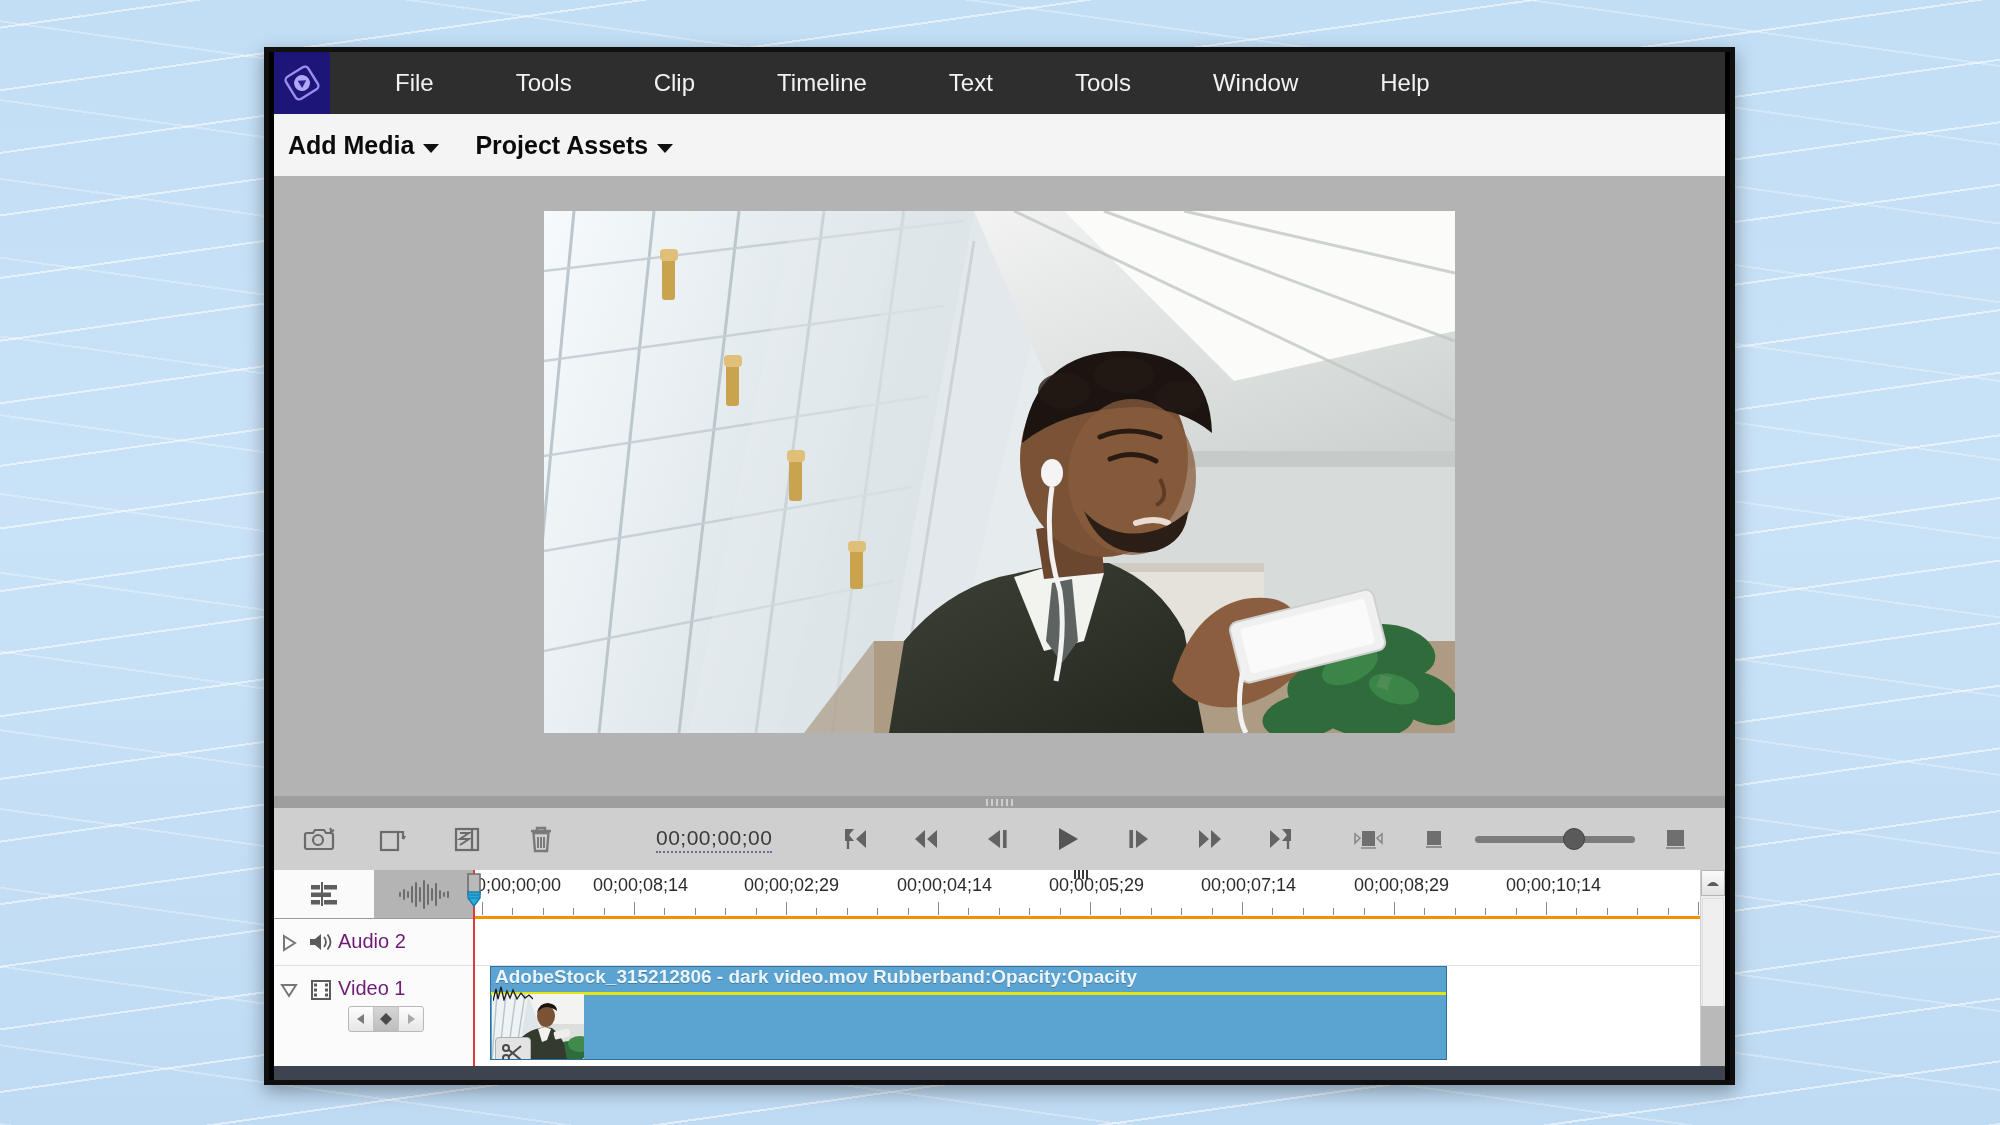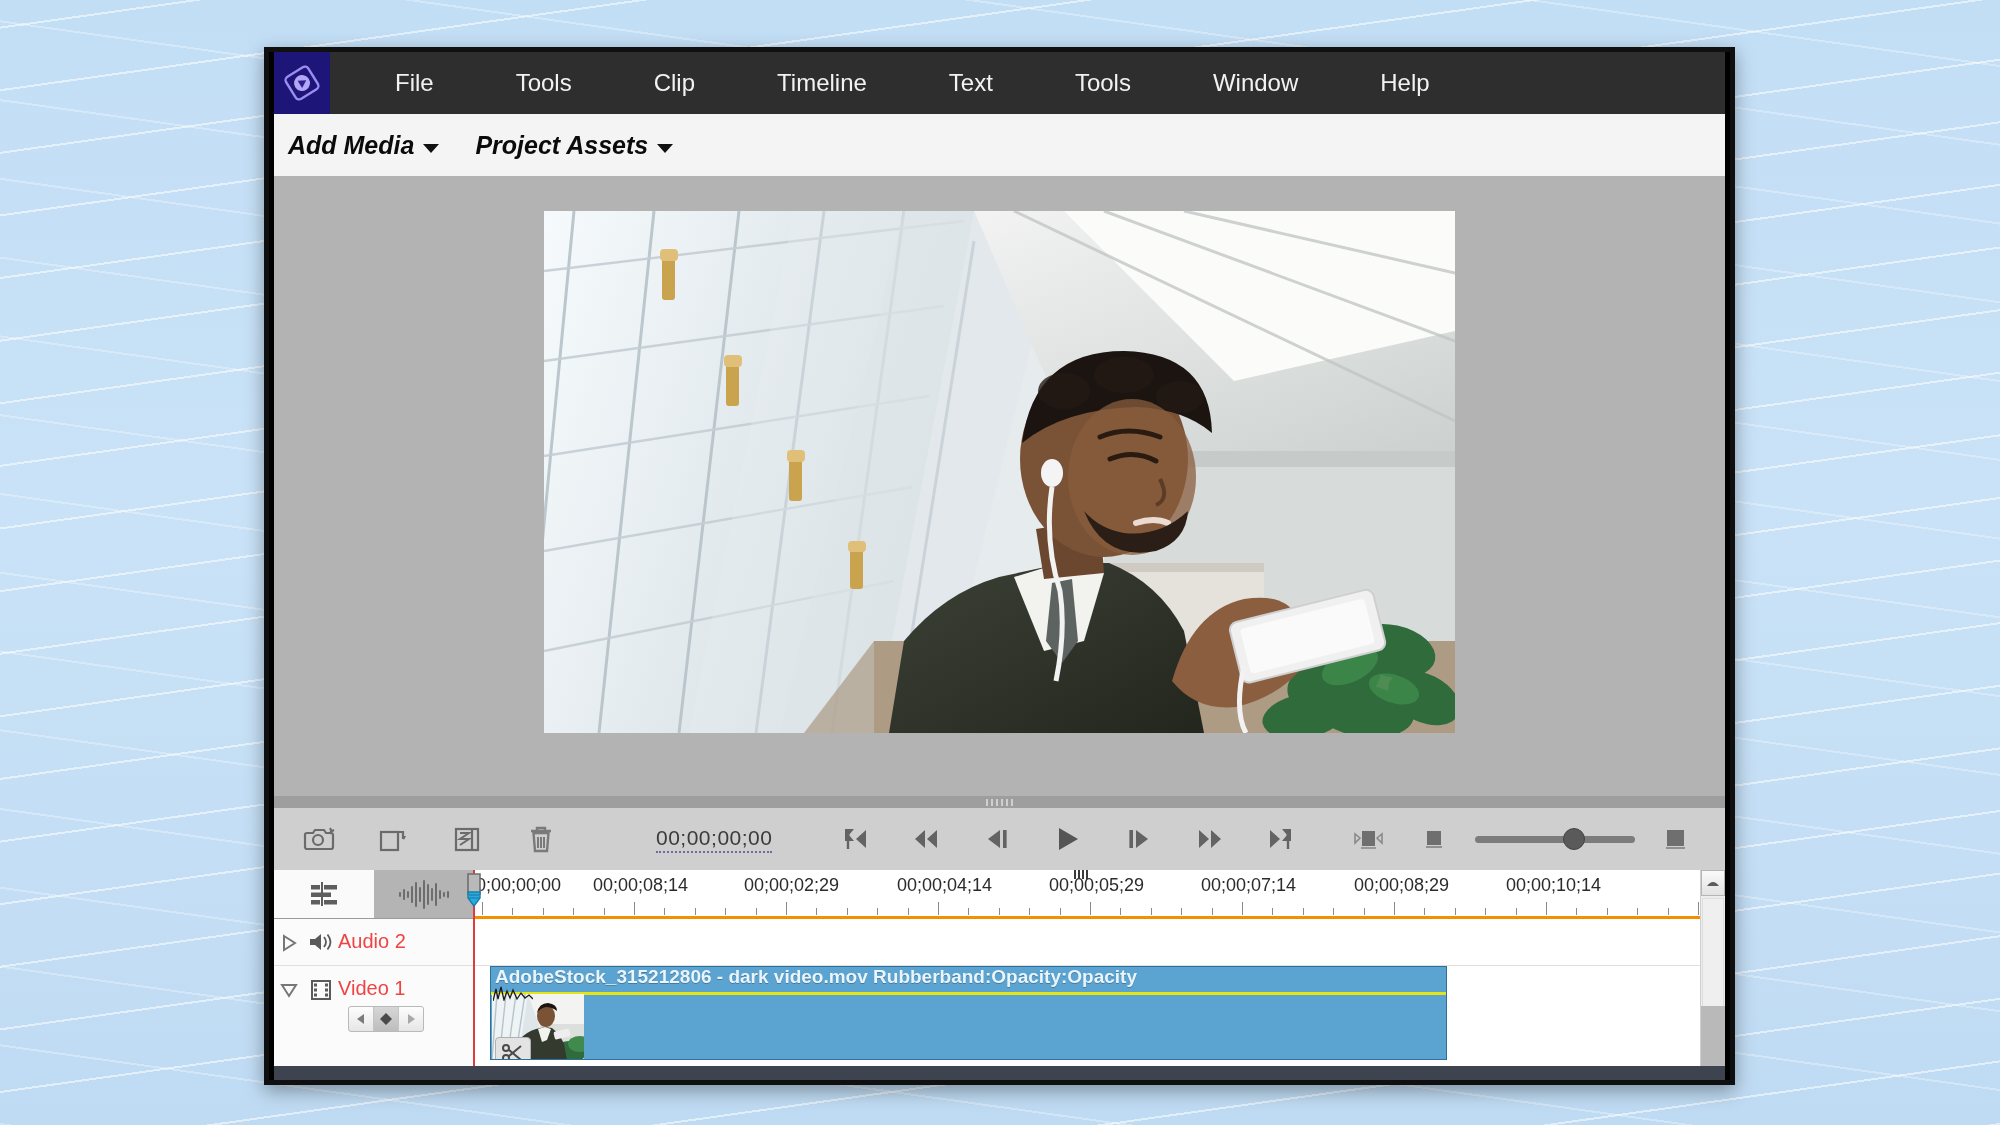--- a/index.html
+++ b/index.html
@@ -39,21 +39,21 @@
   #logo-tile svg{display:block}
   .menu-item{
     color:#f2f2f2;font-size:24px;font-weight:400;padding:4px 14px;margin:0 3px;
     cursor:default;white-space:nowrap;
   }
   .menu-item:first-of-type{margin-left:14px}
 
   
   #toolbar2{
     position:absolute;left:0;top:62px;right:0;height:62px;background:#f4f4f4;
-    display:flex;align-items:center;border-bottom:7px solid #a3a3a3;font-style:italic;
+    display:flex;align-items:center;border-bottom:7px solid #a3a3a3;
   }
   .tb-drop{
     font-size:25px;font-weight:bold;color:#0b0b0b;display:flex;align-items:center;gap:9px;
     white-space:nowrap;cursor:default;
   }
   #add-media{margin-left:14px}
   #project-assets{margin-left:36px}
   .caret{display:inline-block;width:0;height:0;border-left:8px solid transparent;border-right:8px solid transparent;border-top:9px solid #111;position:relative;top:3px}
   #mode-group{margin-left:auto;display:flex;align-items:stretch;height:100%;}
   .mode-btn{
@@ -113,21 +113,21 @@
   #marker-clip{position:absolute;top:0;display:flex;gap:2px}
   #marker-clip i{display:block;width:2px;height:9px;background:#3a3a3a}
   #orange-line{position:absolute;left:200px;right:24px;top:46px;height:3px;background:#f29100}
 
   
   #tl-body{position:absolute;left:0;top:49px;right:0;bottom:0;}
   .track-row{position:relative;border-bottom:1px solid #e0e0e0;}
   .track-head{position:absolute;left:0;top:0;width:200px;bottom:0;background:#fbfbfb;display:flex;align-items:flex-start;padding-top:10px;box-sizing:border-box;border-right:1px solid #dcdcdc}
   .th-disc{width:30px;display:flex;justify-content:center;padding-top:4px;cursor:default}
   .th-ico{width:34px;display:flex;justify-content:center;padding-top:2px;cursor:default}
-  .th-label{font-size:20px;color:#ef4444;padding-top:1px;white-space:nowrap;cursor:default}
+  .th-label{font-size:20px;color:#701a75;padding-top:1px;white-space:nowrap;cursor:default}
   .track-lane{position:absolute;left:200px;right:24px;top:0;bottom:0;background:#fff}
   #row-audio2{height:46px}
   #row-video1{height:110px}
   #keyframe-nav{
     position:absolute;left:74px;top:40px;width:74px;height:24px;
     background:linear-gradient(#fdfdfd,#e6e6e6);border:1px solid #b9b9b9;border-radius:3px;
     display:flex;align-items:center;
   }
   .kf-btn{flex:1;display:flex;align-items:center;justify-content:center;cursor:default}
   .kf-btn.mid{background:linear-gradient(#d6d6d6,#bdbdbd);height:100%;align-items:center;border-left:1px solid #c4c4c4;border-right:1px solid #c4c4c4}

